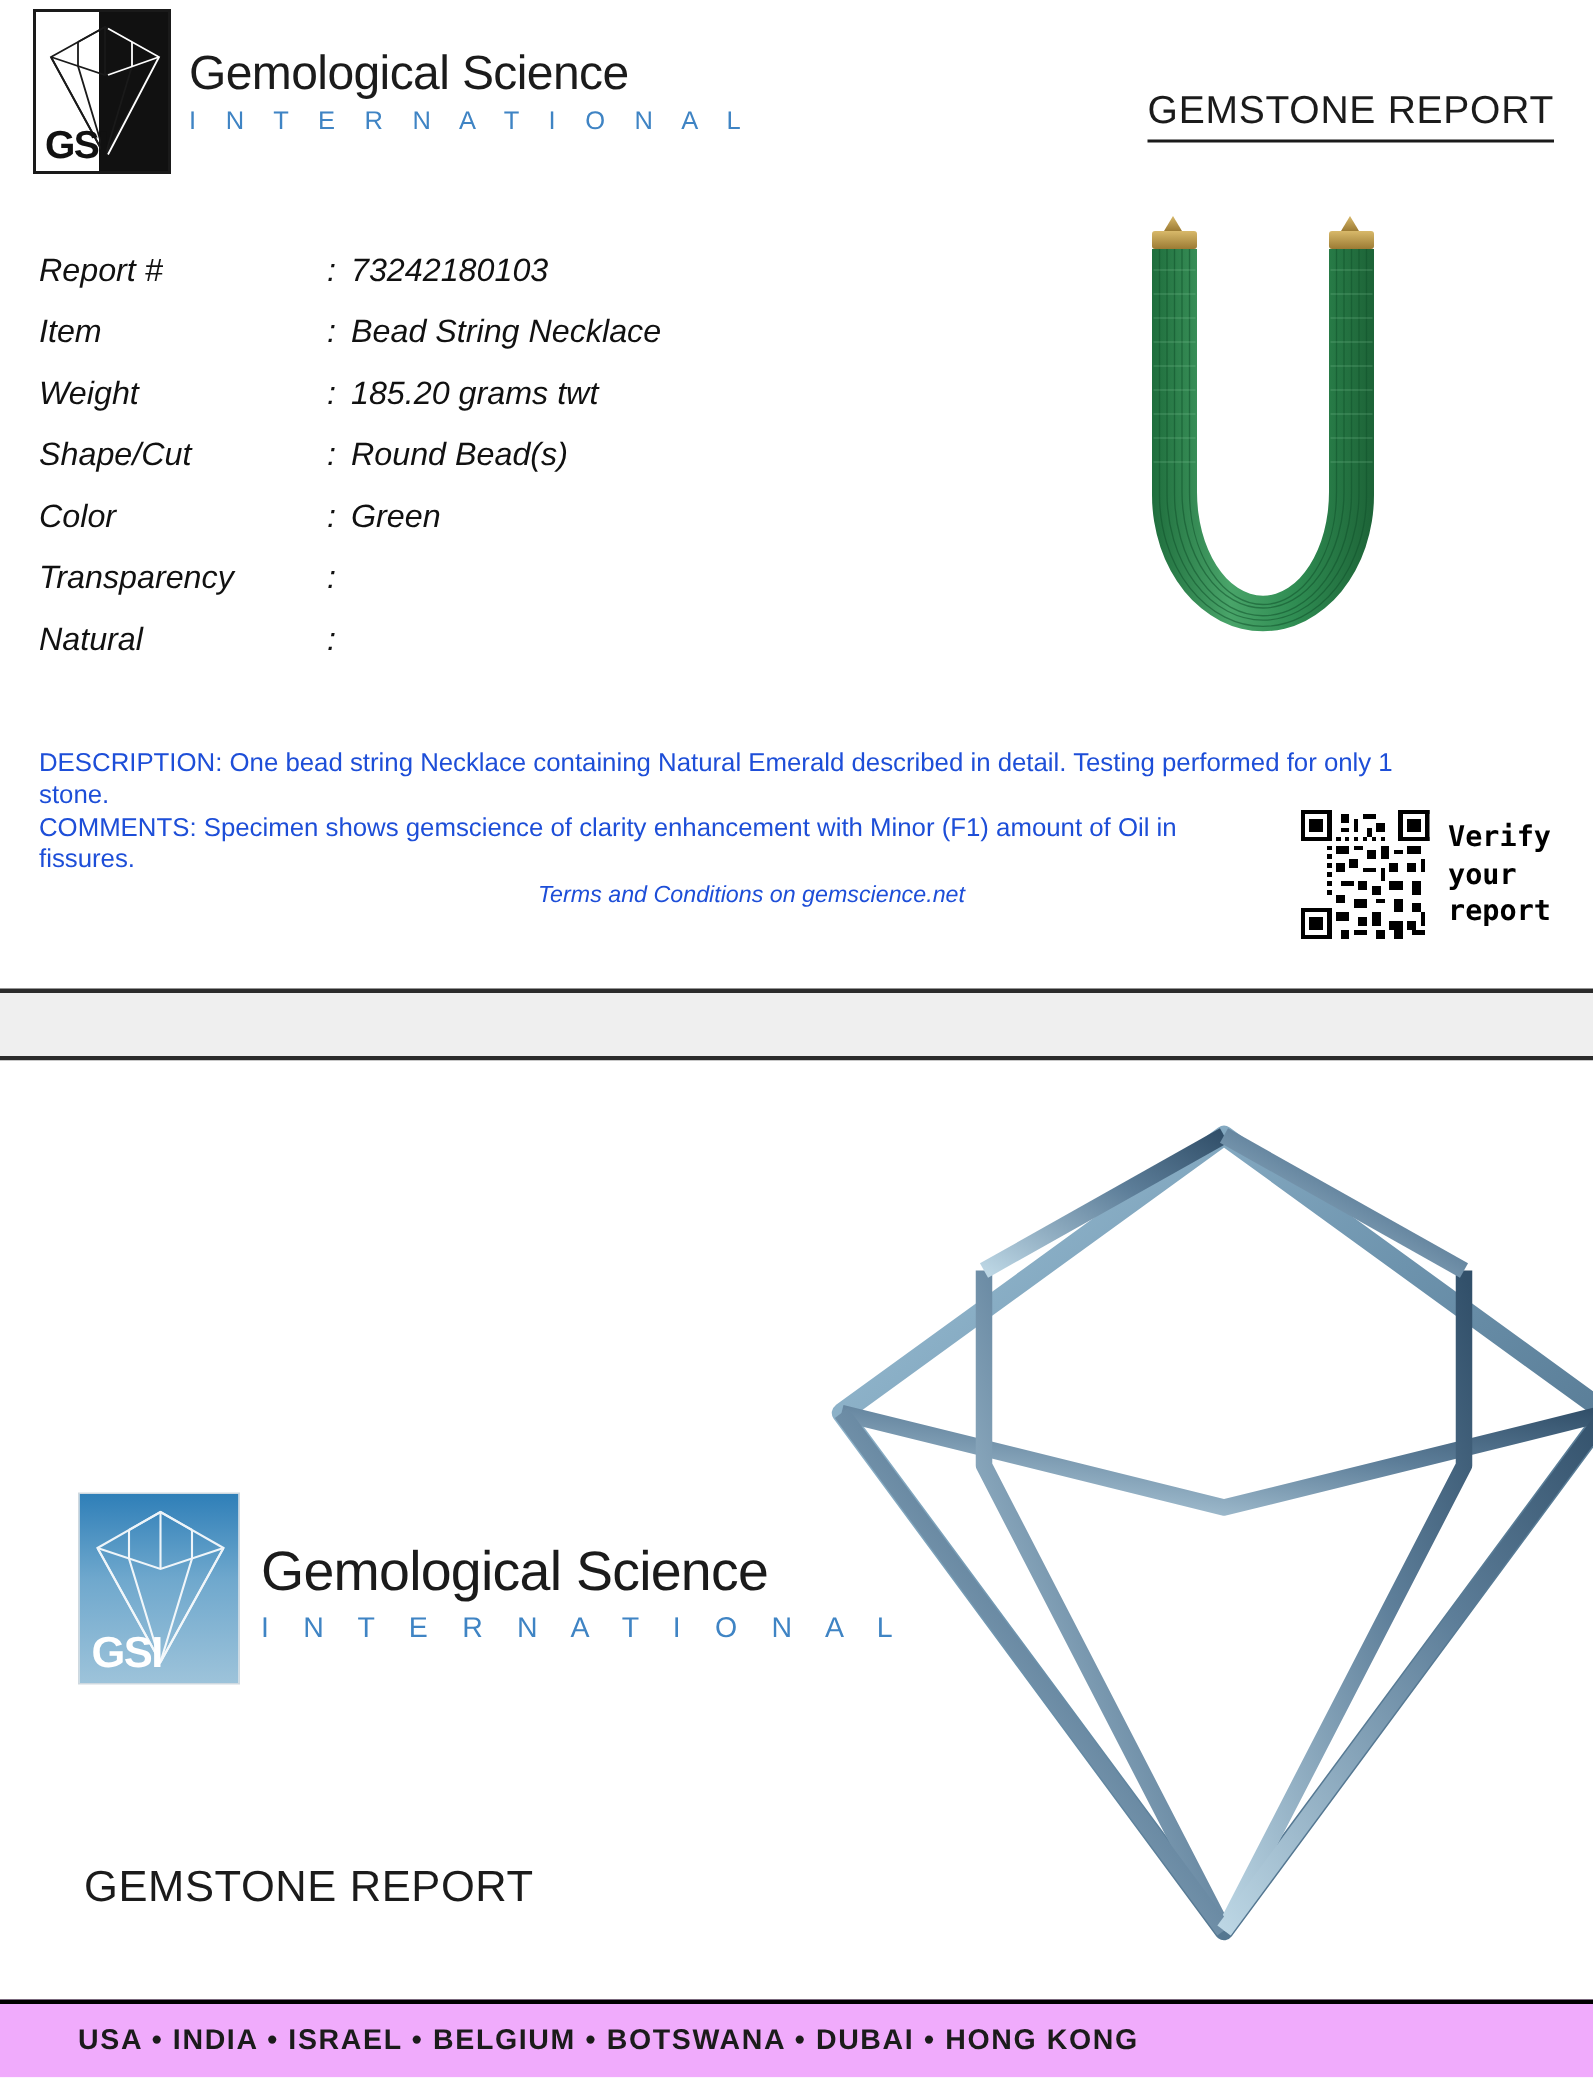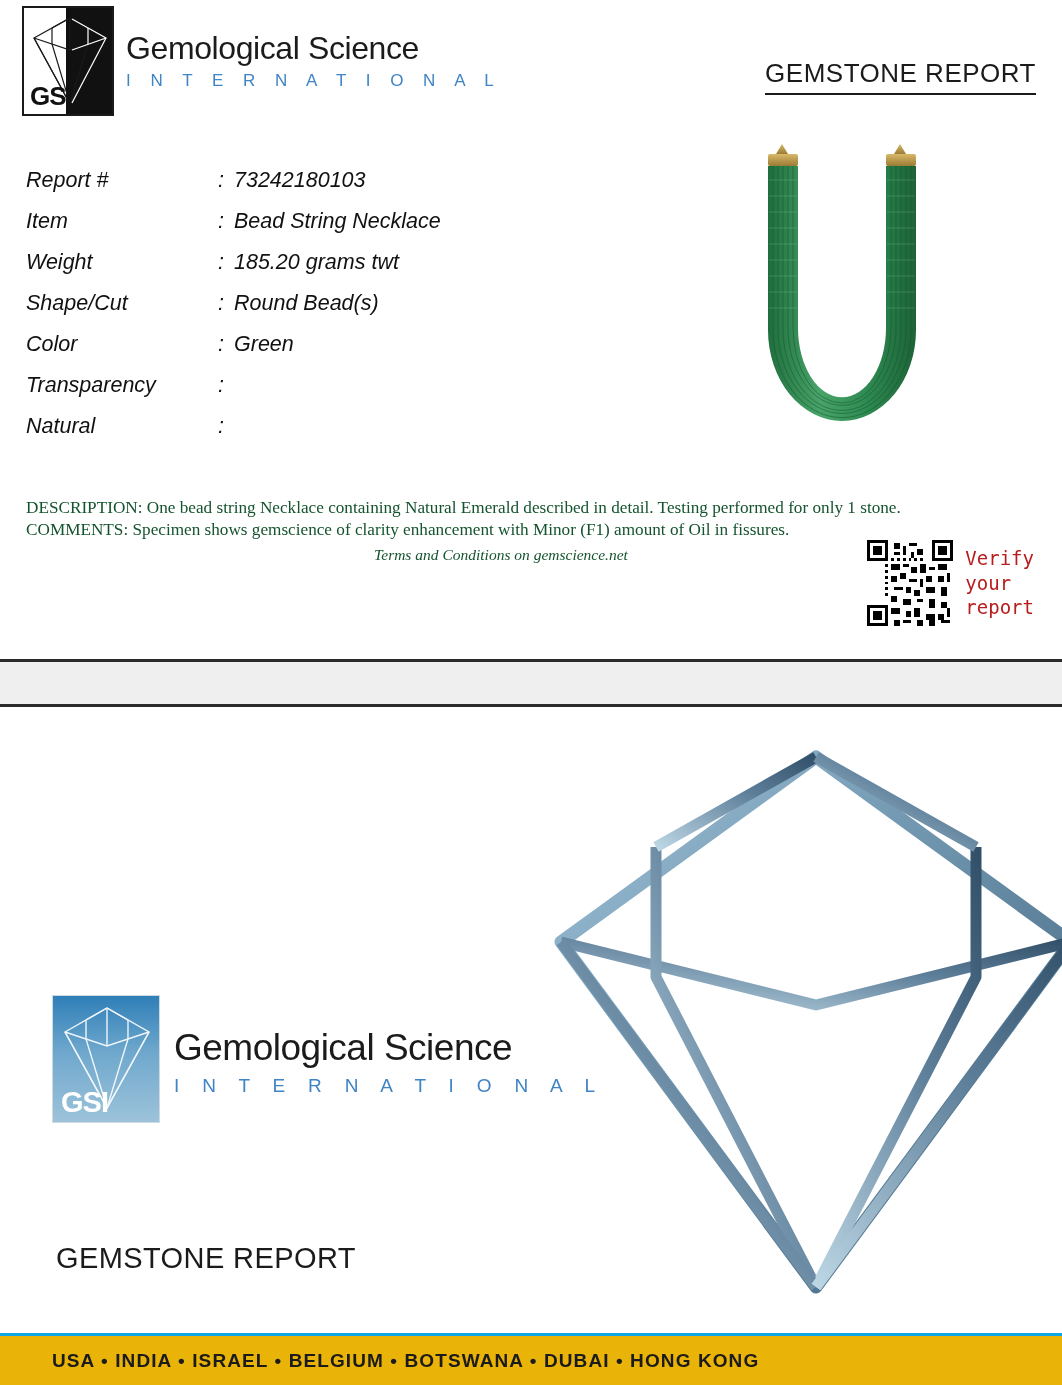--- a/index.html
+++ b/index.html
@@ -127,22 +127,21 @@
   .desc {
     position: absolute;
     left: 26px;
     top: 498px;
     width: 950px;
   }
   .desc p {
     margin: 0 0 1px 0;
     font-size: 17.2px;
     line-height: 1.22;
-    color: #14532d;
-    font-family: Liberation Serif, serif;
+    color: #1d4ed8;
   }
   .desc .terms {
     font-style: italic;
     font-size: 15.5px;
     margin-top: 5px;
     text-align: center;
   }
   .desc .narrow { width: 790px; }
 
   
@@ -155,22 +154,22 @@
     gap: 12px;
   }
   .qr {
     width: 86px; height: 86px;
     background: #fff;
   }
   .verify-text {
     font-family: "DejaVu Sans Mono", monospace;
     font-size: 19px;
     line-height: 1.3;
-    color: #b91c1c;
-    font-weight: normal;
+    color: #000000;
+    font-weight: bold;
   }
 
   
   .gap {
     position: absolute;
     left: 0; top: 662px;
     width: 1062px; height: 45px;
     background: #efefef;
     border-bottom: 3px solid #2b2b2b;
   }
@@ -233,22 +232,22 @@
     color: #1b1b1b;
     letter-spacing: 0.4px;
   }
 
   
   .footer {
     position: absolute;
     left: 0; bottom: 0;
     width: 1062px;
     height: 52px;
-    background: #eab308;
-    border-top: 3px solid #0ea5e9;
+    background: #f0abfc;
+    border-top: 3px solid #000000;
     display: flex;
     align-items: center;
   }
   .footer-text {
     margin-left: 52px;
     font-size: 19px;
     font-weight: bold;
     letter-spacing: 1.1px;
     color: #1b1b1b;
   }

